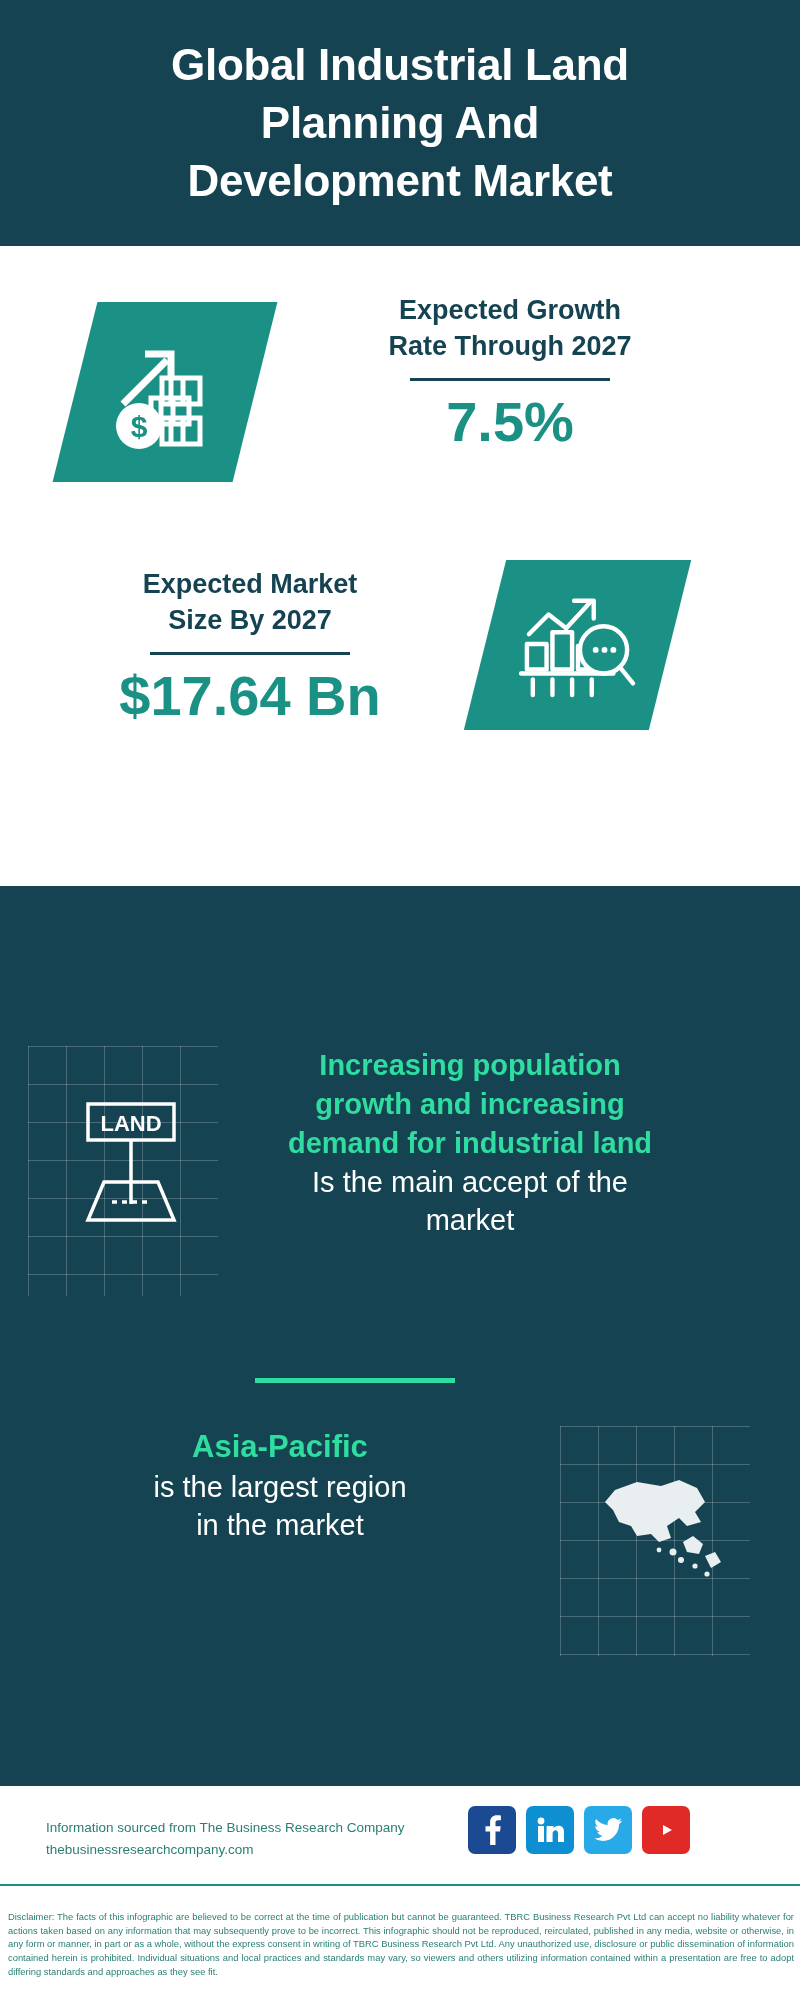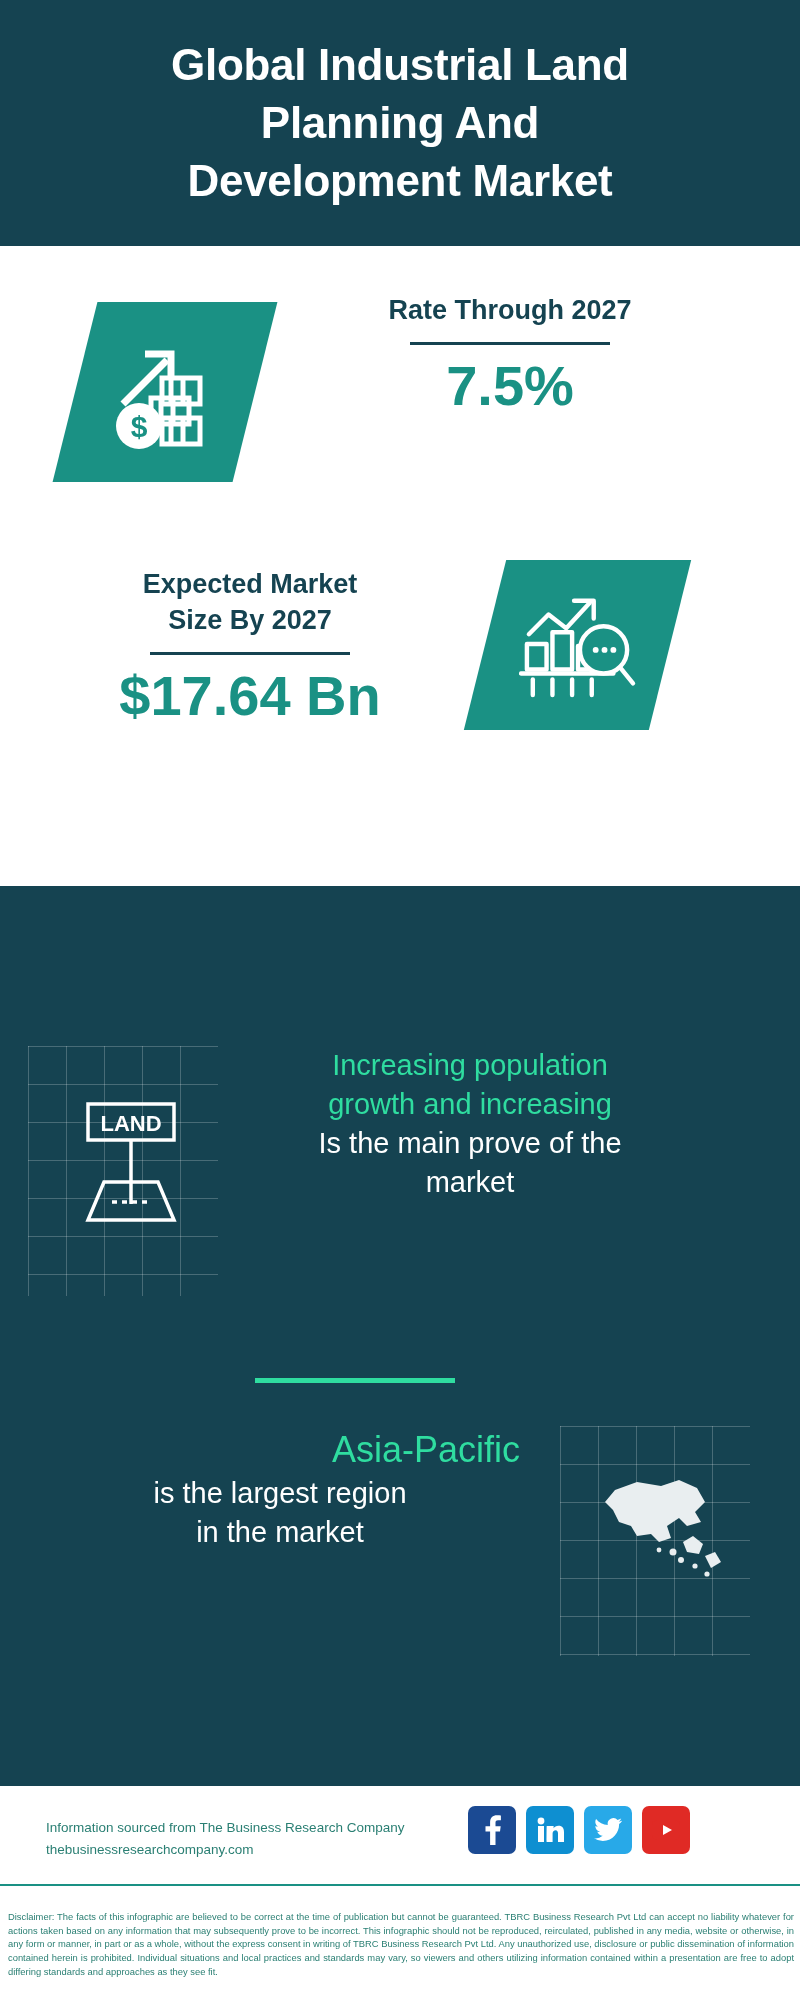--- a/index.html
+++ b/index.html
@@ -63,21 +63,21 @@
       linear-gradient(to right, rgba(255,255,255,0.22) 1.5px, transparent 1.5px),
       linear-gradient(to bottom, rgba(255,255,255,0.22) 1.5px, transparent 1.5px);
     background-size:38px 38px;
   }
   .g1 { left:28px; top:160px; width:190px; height:250px; }
   .g2 { left:560px; top:540px; width:190px; height:230px; }
 
   .driver-row { position:absolute; left:0; top:160px; width:800px; }
   .driver-icon { position:absolute; left:46px; top:40px; width:170px; height:150px; }
   .driver-text { position:absolute; left:230px; top:0px; width:480px; text-align:center; }
-  .green-hl { color:#2fdda0; font-size:29px; font-weight:normal; line-height:1.34; }
+  .green-hl { color:#2fdda0; font-size:29px; font-weight:bold; line-height:1.34; }
   .white-sub { color:#ffffff; font-size:29px; font-weight:normal; line-height:1.34; }
 
   .green-rule { position:absolute; left:255px; top:492px; width:200px; height:5px; background:#2fdda0; }
 
   .region-row { position:absolute; left:0; top:540px; width:800px; }
   .region-text { position:absolute; left:40px; top:0px; width:480px; text-align:center; }
   .region-map { position:absolute; left:575px; top:30px; width:160px; height:140px; }
 
   
   .footer {
@@ -134,20 +134,21 @@
               <line x1="68" y1="66" x2="68" y2="92"></line>
               <line x1="66" y1="86" x2="66" y2="112"></line>
               <line x1="78" y1="86" x2="78" y2="112"></line>
             </g>
             <circle cx="34" cy="94" r="23" fill="#ffffff"></circle>
             <text x="34" y="105" font-size="30" font-weight="bold" text-anchor="middle" fill="#1a9184" font-family="Liberation Sans, sans-serif">$</text>
           </svg>
         </div>
       </div>
       <div class="b1-text">
+        <div class="lbl">Expected Growth</div>
         <div class="lbl">Rate Through 2027</div>
         <div class="rule"></div>
         <div class="val-teal">7.5%</div>
       </div>
     </div>
 
     <div class="block2">
       <div class="b2-text">
         <div class="lbl">Expected Market</div>
         <div class="lbl">Size By 2027</div>
@@ -201,30 +202,31 @@
             <line x1="85" y1="54" x2="85" y2="118"></line>
             <path d="M58,96 L112,96 L128,134 L42,134 Z"></path>
             <line x1="66" y1="116" x2="104" y2="116" stroke-dasharray="5 5"></line>
           </g>
           <text x="85" y="45" font-size="22" font-weight="bold" text-anchor="middle" fill="#ffffff" font-family="Liberation Sans, sans-serif">LAND</text>
         </svg>
       </div>
       <div class="driver-text">
         <div class="green-hl">Increasing population</div>
         <div class="green-hl">growth and increasing</div>
-        <div class="white-sub">Is the main prove of the</div>
+        <div class="green-hl">demand for industrial land</div>
+        <div class="white-sub">Is the main accept of the</div>
         <div class="white-sub">market</div>
       </div>
     </div>
 
     <div class="green-rule"></div>
 
     <div class="region-row">
       <div class="region-text">
-        <div class="green-hl" style="font-size:36px;text-align:right;">Asia-Pacific</div>
+        <div class="green-hl" style="font-size:31px;">Asia-Pacific</div>
         <div class="white-sub">is the largest region</div>
         <div class="white-sub">in the market</div>
       </div>
       <div class="region-map">
         <svg width="160" height="140" viewBox="0 0 160 140" aria-hidden="true">
           <g fill="#e9eef0">
             <path d="M40,34 L62,26 L86,30 L104,24 L122,32 L130,46 L120,56 L126,66 L112,70 L104,62 L92,70 L96,82 L84,86 L76,78 L62,80 L56,70 L44,66 L38,54 L30,46 Z"></path>
             <path d="M108,86 L118,80 L128,88 L124,98 L112,96 Z"></path>
             <path d="M130,100 L140,96 L146,106 L136,112 Z"></path>
             <circle cx="98" cy="96" r="3.5"></circle>

